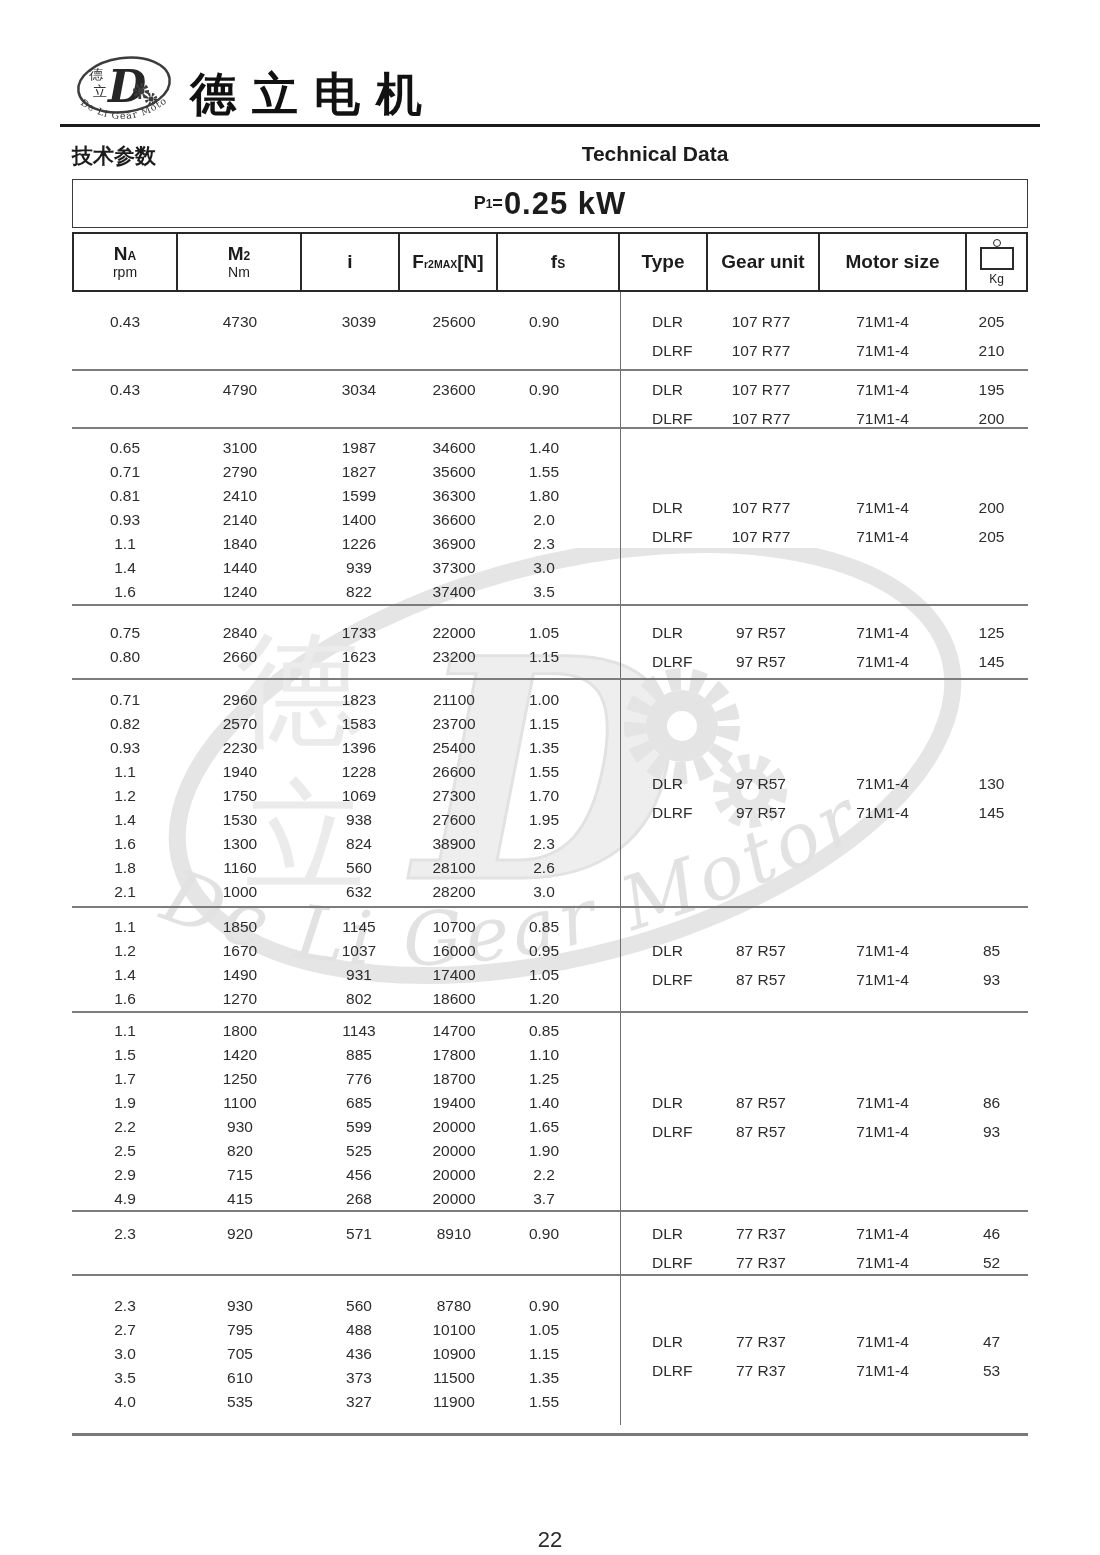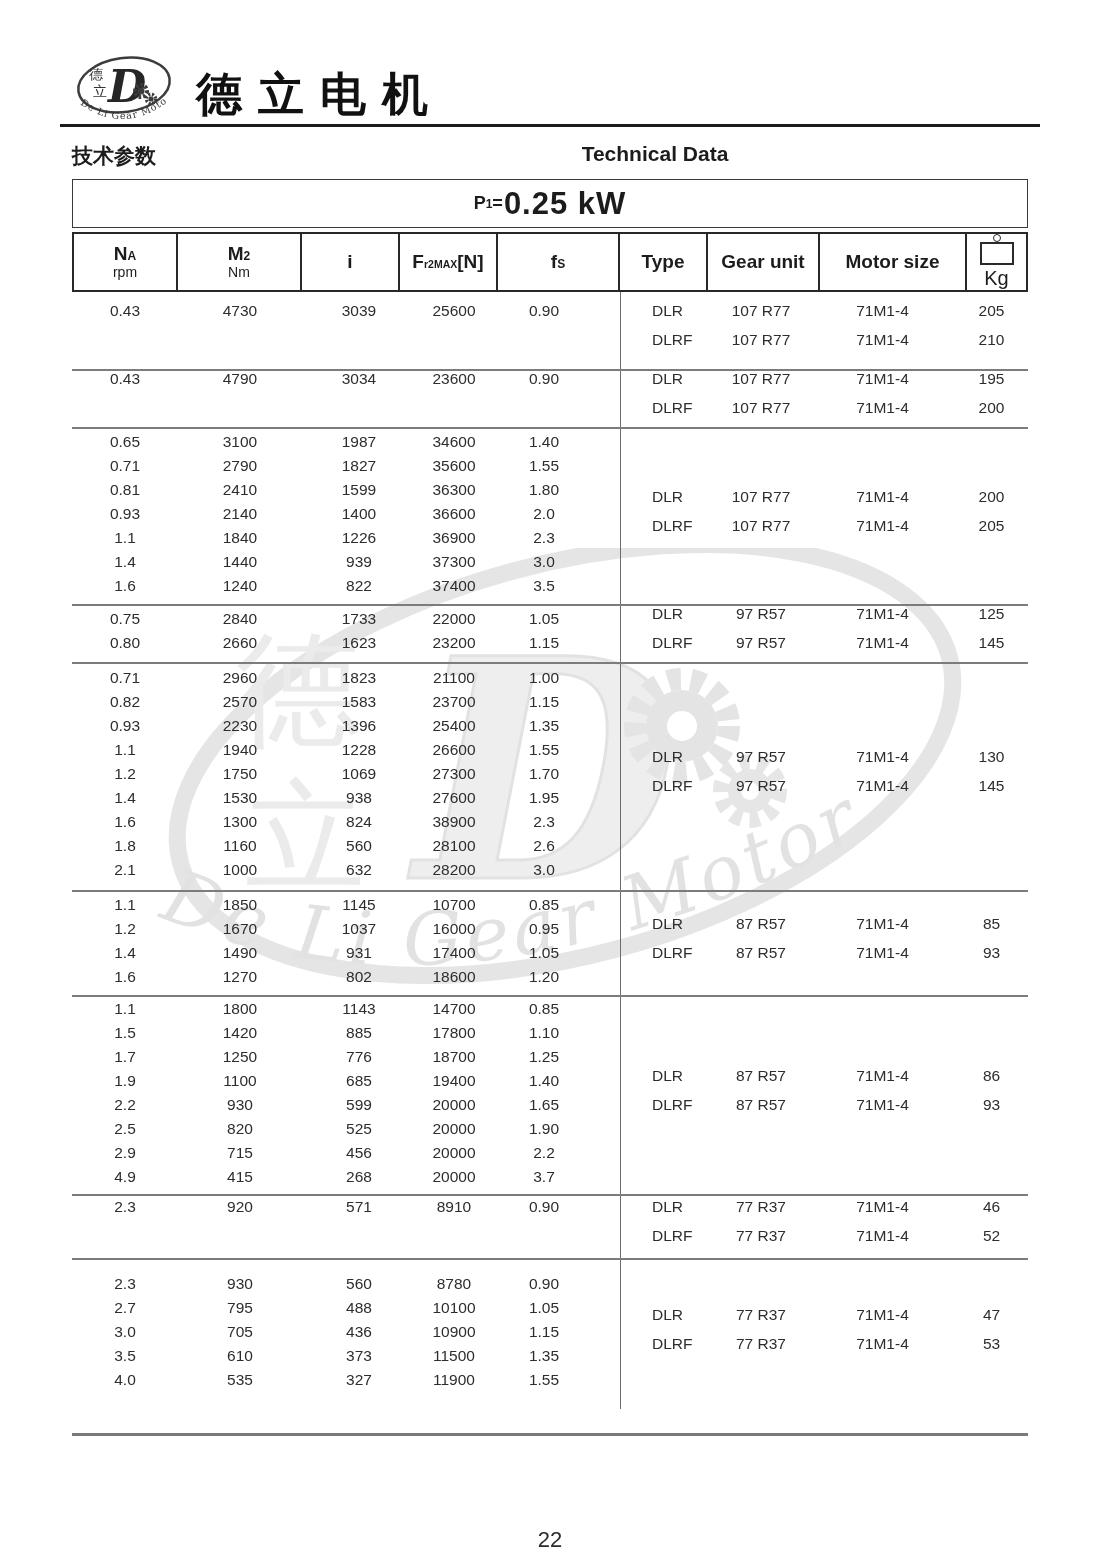--- a/index.html
+++ b/index.html
@@ -4,21 +4,21 @@
 <style>
   html,body{margin:0;padding:0;background:#f2f2f2;}
   .page{position:relative;width:1100px;height:1555px;background:#ffffff;margin:0 auto;
         font-family:"Liberation Sans",sans-serif;color:#1c1c1c;overflow:hidden;}
 
   
   .watermark{position:absolute;left:120px;top:548px;z-index:0;}
 
   
   .logo-svg{position:absolute;left:72px;top:52px;z-index:1;}
-  .company-name{position:absolute;left:196px;top:64px;z-index:1;
+  .company-name{position:absolute;left:190px;top:64px;z-index:1;
     font-family:"DejaVu Serif",serif;font-weight:bold;font-size:46px;letter-spacing:16px;color:#111;}
   .header-rule{position:absolute;left:60px;top:124px;width:980px;height:3px;background:#1b1b1b;z-index:1;}
 
   .title-cn{position:absolute;left:72px;top:142px;font-size:21px;font-weight:bold;z-index:1;}
   .title-en{position:absolute;left:655px;top:142px;transform:translateX(-50%);
     font-size:21px;font-weight:bold;z-index:1;}
 
   .power-box{position:absolute;left:72px;top:179px;width:956px;height:49px;box-sizing:border-box;
     border:1.5px solid #3a3a3a;display:flex;align-items:center;justify-content:center;z-index:1;background:transparent;}
   .p-sym{font-size:18px;font-weight:bold;}
@@ -32,37 +32,37 @@
   .hcell{display:flex;flex-direction:column;align-items:center;justify-content:center;
          border-right:2px solid #282828;box-sizing:border-box;}
   .hcell:last-child{border-right:none;}
   .hc0{width:104px}.hc1{width:124px}.hc2{width:98px}.hc3{width:98px}.hc4{width:122px}
   .hc5{width:88px}.hc6{width:112px}.hc7{width:147px}.hc8{flex:1}
   .hmain{font-weight:bold;font-size:19px;line-height:1.05;display:flex;align-items:baseline;}
   .hsub{font-size:12px;font-weight:bold;}
   .hsub-tiny{font-size:10.5px;font-weight:bold;}
   .hsuffix{font-size:19px;font-weight:bold;}
   .hunit{font-size:14px;margin-top:1px;}
-  .kg-unit{font-size:20px;margin-top:2px;}
+  .kg-unit{font-size:12px;margin-top:2px;}
   .weight-icon{position:relative;width:30px;height:19px;border:2px solid #2a2a2a;margin-top:8px;background:#fff;}
   .weight-icon::before{content:"";position:absolute;left:50%;top:-10px;transform:translateX(-50%);
     width:6px;height:6px;border:1.5px solid #2a2a2a;border-radius:50%;background:#fff;}
 
   
   .tbody{position:relative;}
   .section{display:flex;box-sizing:border-box;border-bottom:2px solid #7c7c7c;}
-  .sec-0{height:79px}.sec-1{height:58px}.sec-2{height:177px}.sec-3{height:58px}.sec-4{height:228px}
+  .sec-0{height:79px}.sec-1{height:58px}.sec-2{height:177px}.sec-3{height:74px}.sec-4{height:228px}
   .sec-5{height:105px}.sec-6{height:199px}.sec-7{height:64px}.sec-8{height:149px;border-bottom:none;}
   .left-col{width:548px;display:flex;flex-direction:column;justify-content:center;}
   .right-col{flex:1;display:flex;flex-direction:column;justify-content:center;
              border-left:1.6px solid #6d6d6d;}
   .single .left-col::after{content:"";flex:0 0 29px;}
-  .drow{display:flex;align-items:flex-start;height:24px;flex:0 0 24px;}
+  .drow{display:flex;align-items:flex-end;height:24px;flex:0 0 24px;}
   .single .drow{height:29px;flex:0 0 29px;}
-  .vrow{display:flex;align-items:flex-start;height:29px;flex:0 0 29px;}
+  .vrow{display:flex;align-items:flex-end;height:29px;flex:0 0 29px;}
   .cell{text-align:center;font-size:15.5px;color:#2d2d2d;}
   .c-na{width:106px}.c-m2{width:124px}
   .c-i{width:98px;position:relative;left:8px}
   .c-fr{width:98px;position:relative;left:5px}
   .c-fs{width:120px;position:relative;left:-14px}
   .v-type{width:88px;text-align:left;padding-left:31px;box-sizing:border-box;}
   .v-gear{width:100px;position:relative;left:2px;}
   .v-motor{width:147px;}
   .v-kg{width:71px;}
 

